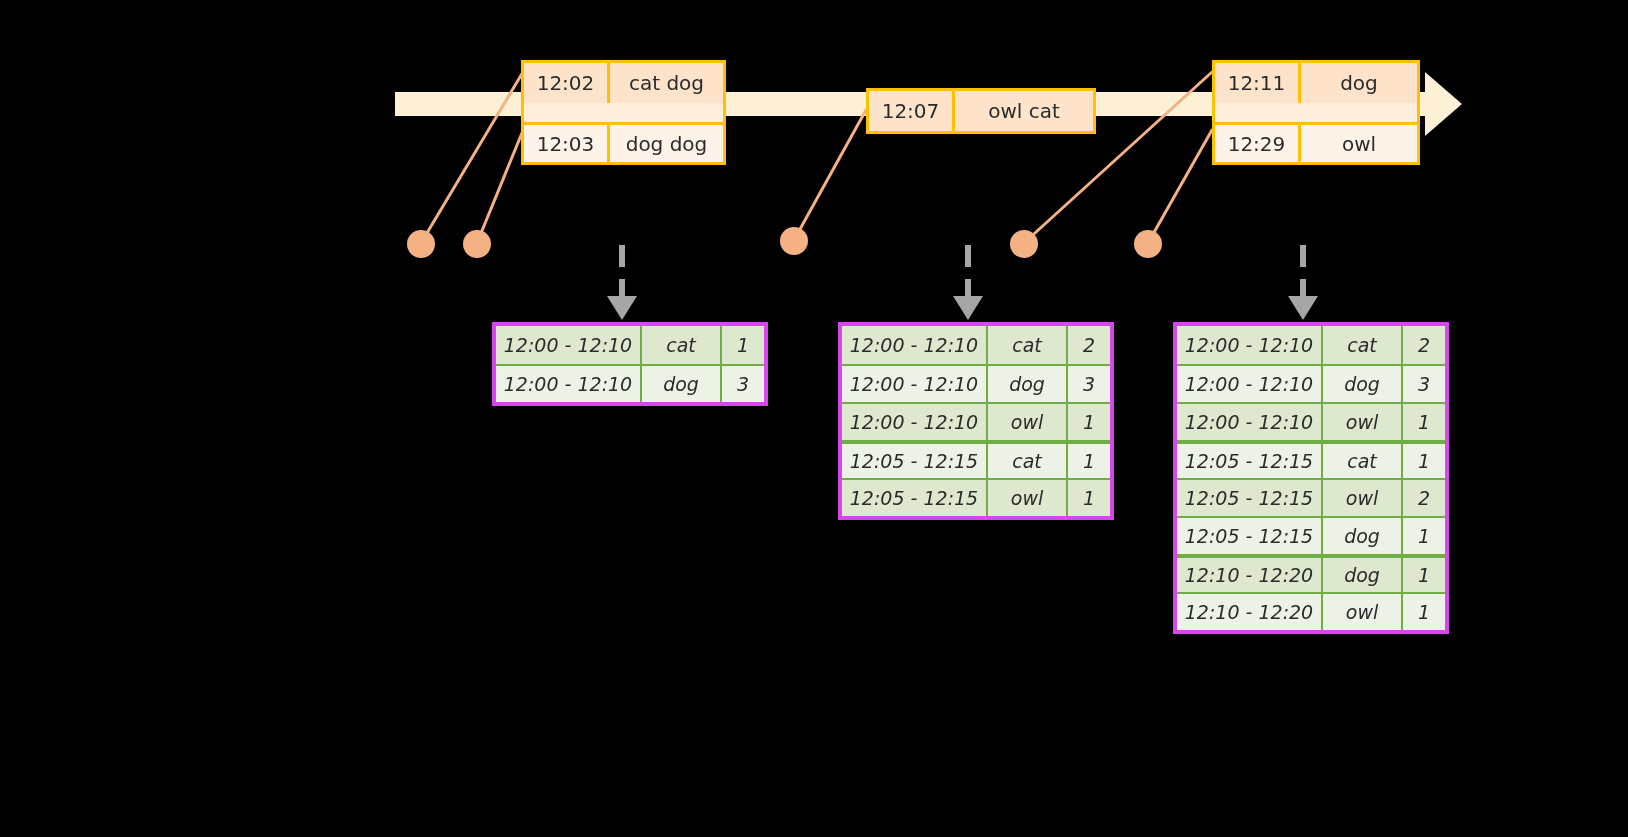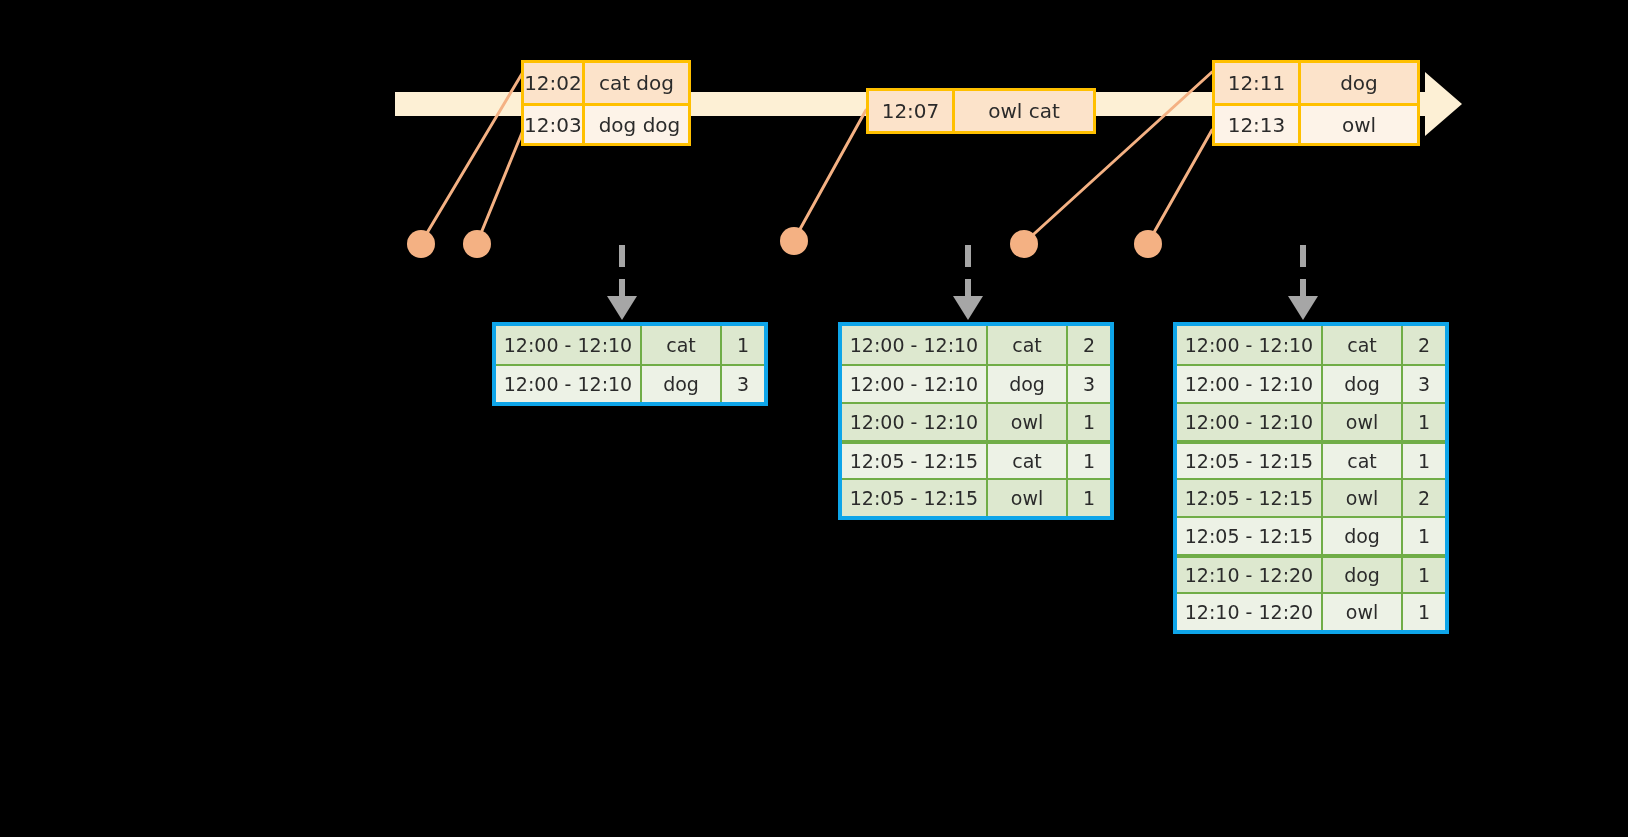--- a/index.html
+++ b/index.html
@@ -35,21 +35,21 @@
     background: #FDEEDC;
     z-index: 5;
   }
   .event-row {
     display: flex;
     height: 40px;
     box-sizing: border-box;
   }
   .event-row.odd  { background: #FCE3CA; }
   .event-row.even { background: #FDF3E8; }
-  .event-row + .event-row { border-top: 3px solid #FFC000; }
+  .event-row + .event-row { border-top: 3px solid #FFC000; margin-top: 19px; }
   .event-cell {
     display: flex;
     align-items: center;
     justify-content: center;
     box-sizing: border-box;
     font-size: 20px;
     color: #2b2b2b;
     white-space: nowrap;
   }
   .event-cell.time {
@@ -57,24 +57,25 @@
     border-right: 3px solid #FFC000;
   }
   .event-cell.val {
     flex: 1 1 auto;
     padding: 16px 14px;
   }
 
   
   .result-table {
     position: absolute;
-    border: 4px solid #0ea5e9;
+    border: 4px solid #d946ef;
     box-sizing: border-box;
     background: #7dd3fc;
     z-index: 4;
+    font-style: italic;
   }
   .res-row {
     display: flex;
     height: 38px;
     box-sizing: border-box;
   }
   .res-row.odd  { background: #DDE8CF; }
   .res-row.even { background: #EDF2E6; }
   .res-row + .res-row { border-top: 2px solid #70AD47; }
   .res-row.group-end + .res-row { border-top: 4px solid #70AD47; }
@@ -127,21 +128,21 @@
         <line x1="968" y1="245" x2="968" y2="300" stroke-dasharray="22 12"></line>
         <path d="M 953 296 L 983 296 L 968 320 Z" stroke="none"></path>
       </g>
       <g>
         <line x1="1303" y1="245" x2="1303" y2="300" stroke-dasharray="22 12"></line>
         <path d="M 1288 296 L 1318 296 L 1303 320 Z" stroke="none"></path>
       </g>
     </g>
   </svg>
 
-  <div class="event-box" style="left:521px; top:60px; width:170px;">
+  <div class="event-box" style="left:521px; top:60px; width:205px;">
     <div class="event-row odd">
       <div class="event-cell time">12:02</div>
       <div class="event-cell val">cat dog</div>
     </div>
     <div class="event-row even">
       <div class="event-cell time">12:03</div>
       <div class="event-cell val">dog dog</div>
     </div>
   </div>
 
@@ -151,21 +152,21 @@
       <div class="event-cell val">owl cat</div>
     </div>
   </div>
 
   <div class="event-box" style="left:1212px; top:60px; width:208px;">
     <div class="event-row odd">
       <div class="event-cell time">12:11</div>
       <div class="event-cell val">dog</div>
     </div>
     <div class="event-row even">
-      <div class="event-cell time">12:13</div>
+      <div class="event-cell time">12:29</div>
       <div class="event-cell val">owl</div>
     </div>
   </div>
 
   <div class="result-table" id="result-table-1" style="left:492px; top:322px;">
       <div class="res-row odd">
         <div class="res-cell win">12:00 - 12:10</div>
         <div class="res-cell key">cat</div>
         <div class="res-cell count">1</div>
       </div>

